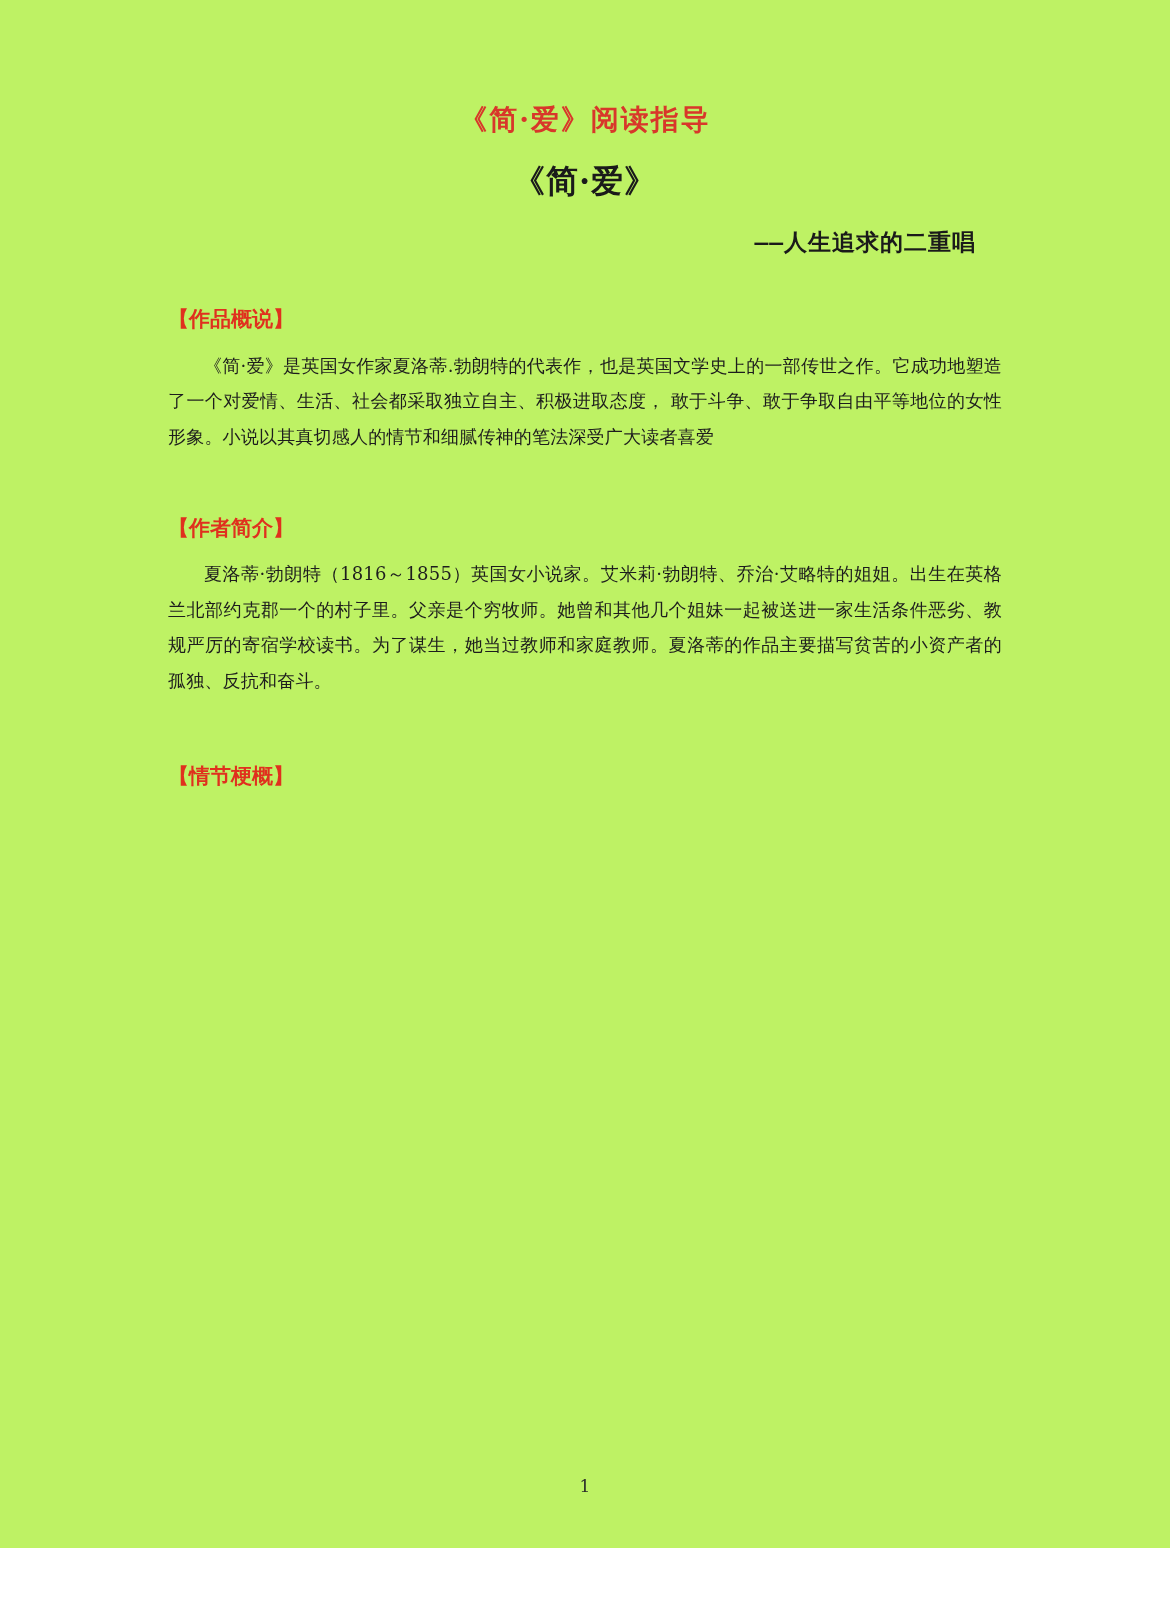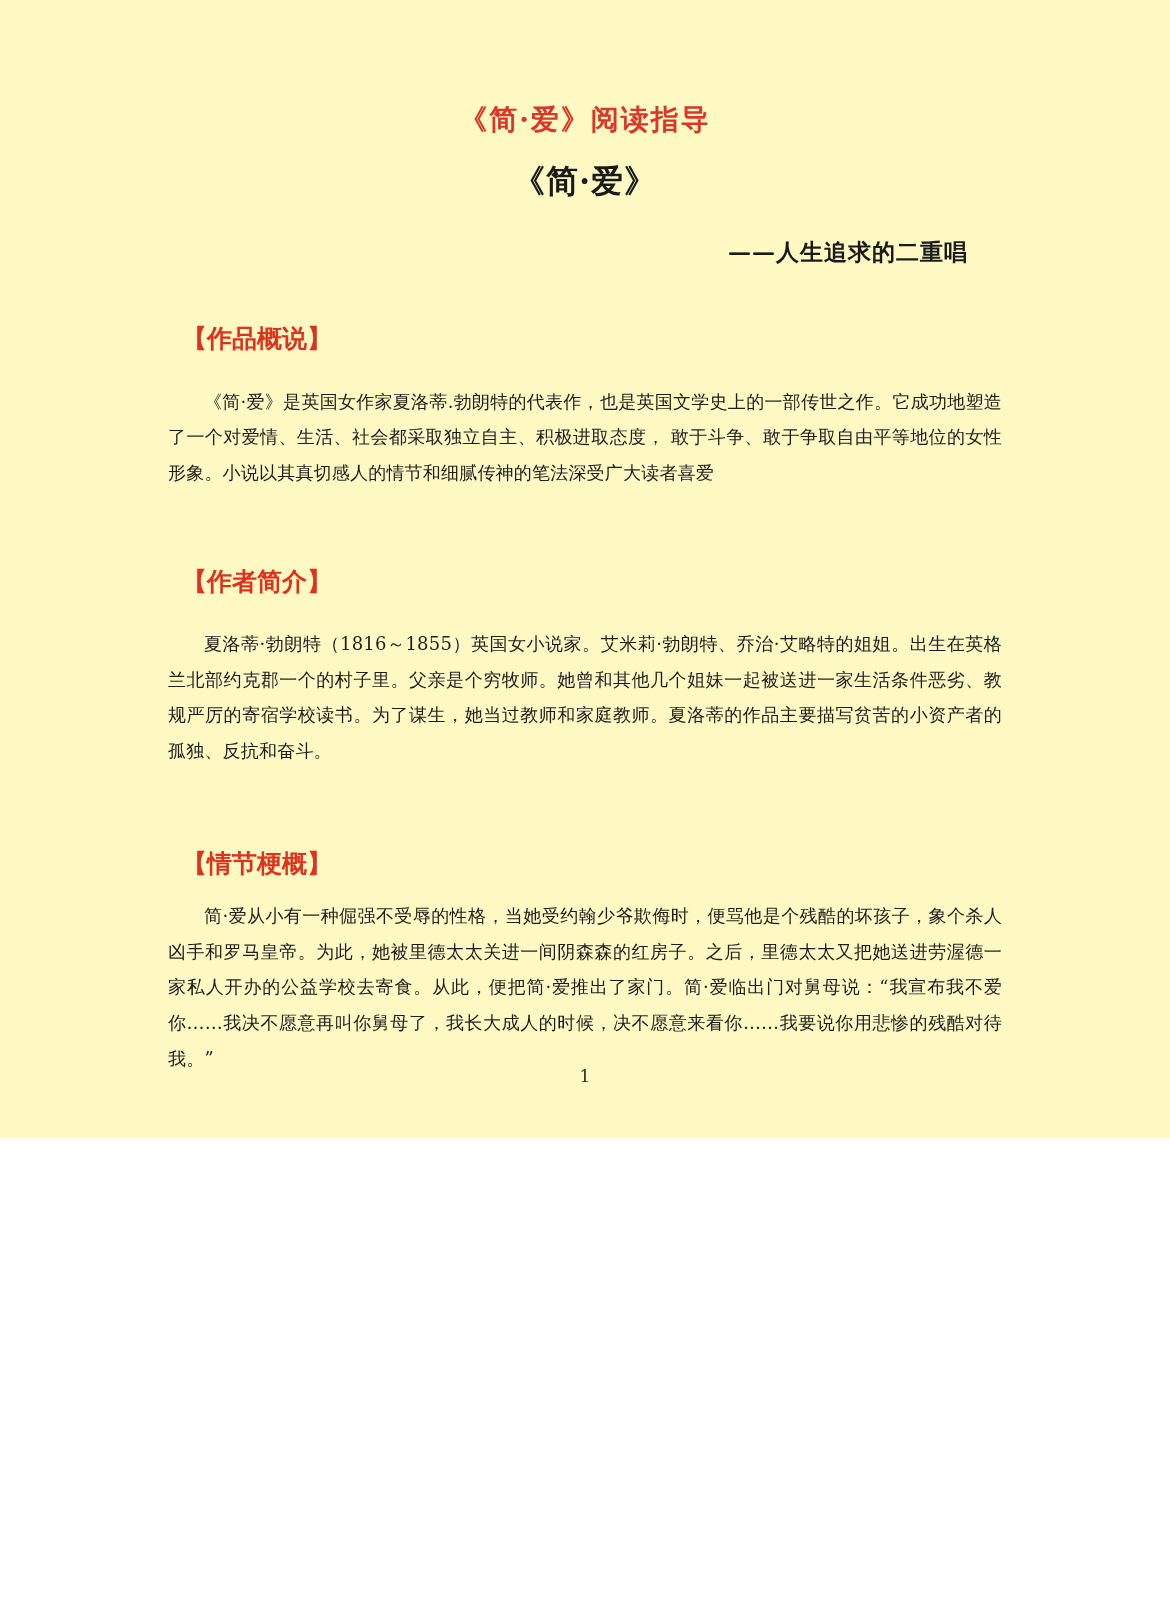--- a/index.html
+++ b/index.html
@@ -7,23 +7,23 @@
     padding: 0;
     background: #ffffff;
   }
   body {
     font-family: "DejaVu Serif", "Liberation Serif", serif;
     color: #1a1a1a;
   }
   .page {
     position: relative;
     width: 1170px;
-    height: 1138px;
+    height: 1548px;
     margin: 0 auto;
-    background: #fef9c3;
+    background: #bef264;
     box-sizing: border-box;
     padding: 8px;
     overflow: hidden;
   }
   .content {
     position: absolute;
     left: 168px;
     top: 0;
     width: 834px;
   }
@@ -43,35 +43,36 @@
     margin: 0;
     padding-top: 20px;
     text-align: center;
     font-size: 32px;
     font-weight: bold;
     color: #1a1a1a;
     letter-spacing: 1px;
     line-height: 1.4;
   }
   .subtitle-sub {
-    margin: 16px;
+    margin: 8px;
     padding-top: 16px;
     text-align: right;
     padding-right: 18px;
     font-size: 23px;
     font-weight: bold;
     color: #1a1a1a;
     letter-spacing: 1px;
     line-height: 1.4;
+    font-family: Liberation Mono, monospace;
   }
 
   
   .section-heading {
-    margin: 14px;
-    font-size: 25px;
+    margin: 0;
+    font-size: 21px;
     font-weight: bold;
     color: #e0301e;
     font-family: "DejaVu Sans", "Liberation Sans", sans-serif;
     letter-spacing: 0px;
     line-height: 1.5;
   }
   .sh-concept { padding-top: 36px; }
   .sh-author  { padding-top: 58px; }
   .sh-plot    { padding-top: 62px; }
 
@@ -118,19 +119,18 @@
     <p class="para p-first">《简·爱》是英国女作家夏洛蒂.勃朗特的代表作，也是英国文学史上的一部传世之作。它成功地塑造了一个对爱情、生活、社会都采取独立自主、积极进取态度， 敢于斗争、敢于争取自由平等地位的女性形象。小说以其真切感人的情节和细腻传神的笔法深受广大读者喜爱</p>
 
     <div class="section-heading sh-author">【作者简介】</div>
 
     <p class="para p-first">夏洛蒂·勃朗特（1816～1855）英国女小说家。艾米莉·勃朗特、乔治·艾略特的姐姐。出生在英格兰北部约克郡一个的村子里。父亲是个穷牧师。她曾和其他几个姐妹一起被送进一家生活条件恶劣、教规严厉的寄宿学校读书。为了谋生，她当过教师和家庭教师。夏洛蒂的作品主要描写贫苦的小资产者的孤独、反抗和奋斗。</p>
 
 
     <div class="section-heading sh-plot">【情节梗概】</div>
 
 
-    <p class="para p-gap">简·爱从小有一种倔强不受辱的性格，当她受约翰少爷欺侮时，便骂他是个残酷的坏孩子，象个杀人凶手和罗马皇帝。为此，她被里德太太关进一间阴森森的红房子。之后，里德太太又把她送进劳渥德一家私人开办的公益学校去寄食。从此，便把简·爱推出了家门。简·爱临出门对舅母说：“我宣布我不爱你……我决不愿意再叫你舅母了，我长大成人的时候，决不愿意来看你……我要说你用悲惨的残酷对待我。”</p>
 
 
   </div>
 
   <div class="page-footer">1</div>
 </div>
 
 </body></html>

